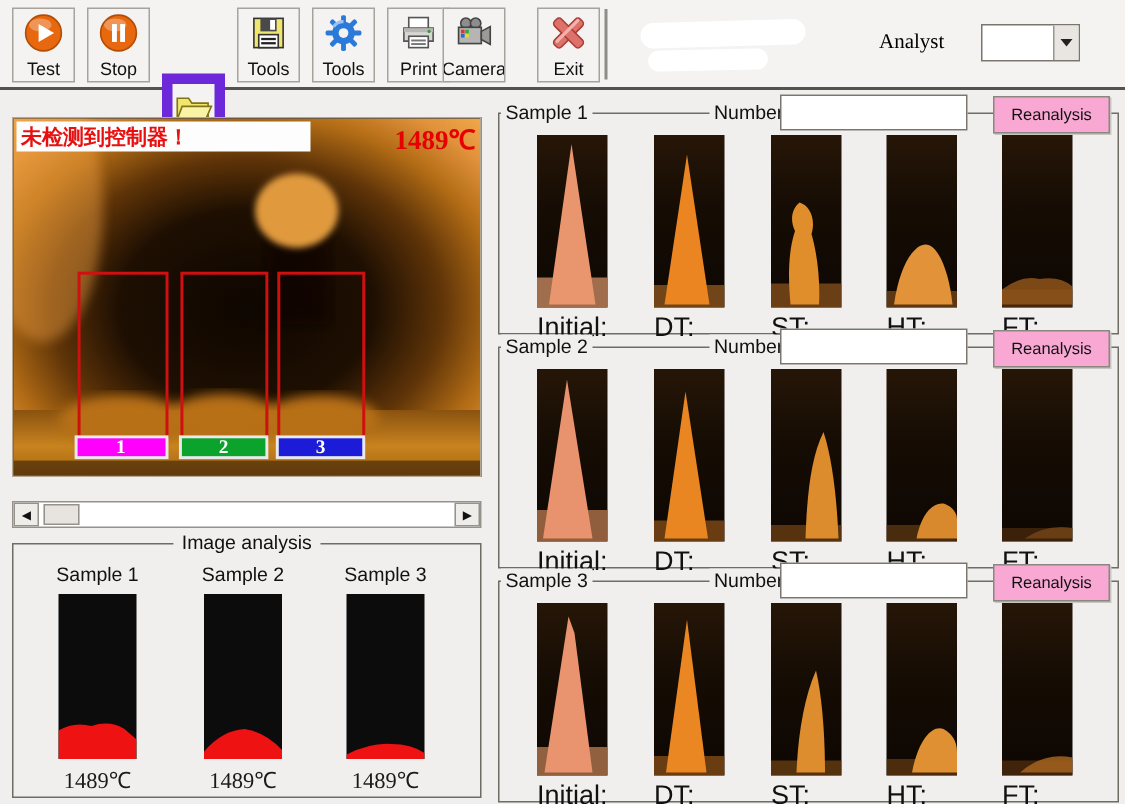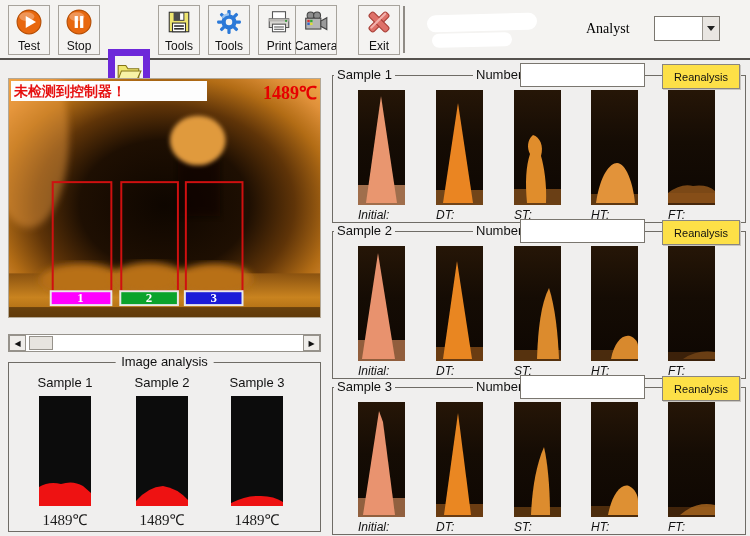--- a/index.html
+++ b/index.html
@@ -64,27 +64,27 @@
   .panel { position:absolute; left:332px; width:414px; height:160px; }
   .pbox { position:absolute; left:0; top:12px; right:0; bottom:0; border:1px solid #6f6c66; }
   .p-name { position:absolute; left:2px; top:4px; background:#f0efee; padding:0 3px;
             font-size:13px; color:#111; z-index:2; white-space:nowrap; }
   .p-numlb { position:absolute; left:141px; top:4px; background:#f0efee; padding:0 3px;
              font-size:13px; color:#111; z-index:2; }
   .p-input { position:absolute; left:188px; top:0; width:125px; height:24px; z-index:2;
              border:1px solid #7a766f; background:#fff; font-size:13px; padding:0 3px;
              font-family:"Liberation Sans", sans-serif; }
   .p-btn { position:absolute; left:330px; top:1px; width:78px; height:25px; z-index:2;
-           background:#fde047; border:1px solid #8a8680; font-size:11px; color:#111;
+           background:#f9a8d4; border:1px solid #8a8680; font-size:11px; color:#111;
            cursor:pointer; box-shadow:1px 1px 0 #c9c6c1; font-family:"Liberation Sans", sans-serif; }
   .stage { position:absolute; top:27px; width:47px; }
   .stage-th { width:47px; height:115px;
               background:linear-gradient(180deg,#261607 0%,#150c04 45%,#0e0702 100%); }
   .stage-th svg { display:block; width:100%; height:100%; }
-  .stage-lb { font-size:12px; color:#111; margin-top:3px; white-space:nowrap;font-style:italic; }
+  .stage-lb { font-size:18px; color:#111; margin-top:3px; white-space:nowrap; }
   .sx0{left:26px;} .sx1{left:104px;} .sx2{left:182px;} .sx3{left:259px;} .sx4{left:336px;}
 </style>
 </head>
 <body>
 
 <div class="app">
 
   <div class="toolbar">
     <button class="tb" style="left:8px">
       <span class="tb-ic">

